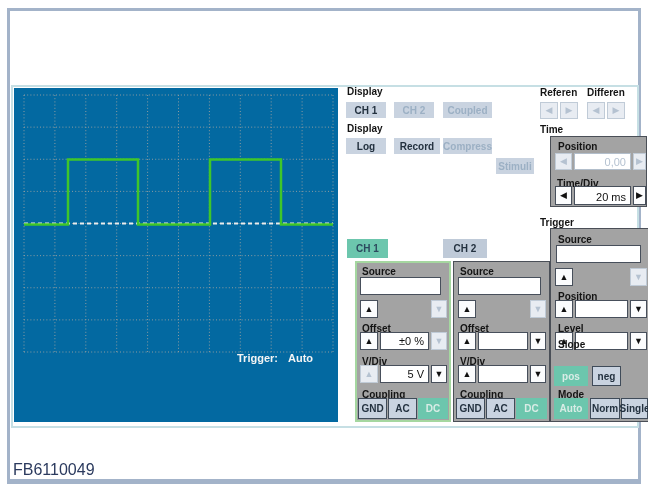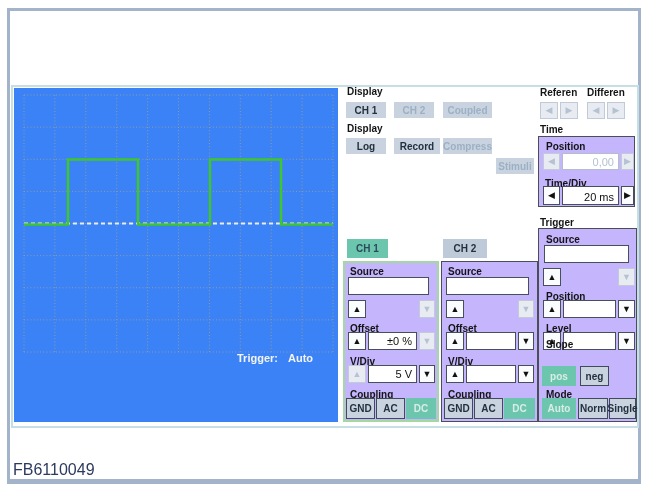--- a/index.html
+++ b/index.html
@@ -2,21 +2,21 @@
 <html><head>
 <meta charset="utf-8">
 <style>
   html,body{margin:0;padding:0;background:#fff;}
   .screen{position:relative;width:648px;height:487px;background:#fff;overflow:hidden;
           font-family:"Liberation Sans","DejaVu Sans",sans-serif;}
   .abs{position:absolute;box-sizing:border-box;}
   .frame{left:7px;top:8px;width:634px;height:476px;border-style:solid;border-color:#a3b3c9;
          border-width:3px 3px 5px 3px;background:#fff;}
   .content-box{left:11px;top:85px;width:628px;height:343px;border:2px solid #c6dfe4;background:#fff;}
-  .scope{left:14px;top:88px;width:324px;height:334px;background:#3b82f6;}
+  .scope{left:14px;top:88px;width:324px;height:334px;background:#0369a1;}
   .scope svg{position:absolute;left:0;top:0;}
   .gridline{stroke:#8d9ca1;stroke-width:1;stroke-dasharray:1 2.2;}
   .zeroline{stroke:#ececec;stroke-width:2;stroke-dasharray:4 3;}
   .wave{fill:none;stroke-width:2.5;stroke-linejoin:miter;}
   .scope-status{position:absolute;color:#f4f4f4;font-weight:bold;font-size:11px;white-space:nowrap;}
   .lbl{font-weight:bold;font-size:10px;line-height:12px;color:#141414;white-space:nowrap;}
   .btn{display:flex;align-items:center;justify-content:center;background:#c9d3e0;
        color:#23313f;font-size:10px;font-weight:bold;white-space:nowrap;cursor:default;}
   .btn.dim{color:#9cb0c4;}
   .btn.teal{background:#6cc6ad;color:#d9ece6;}
@@ -25,21 +25,21 @@
   .tab.teal{background:#6cc6ad;color:#2c4a5e;}
   .tab.gray{background:#bfcad8;color:#23313f;}
   .spin{display:flex;align-items:center;justify-content:center;background:#fbfcfd;
         border:1px solid #474f5b;color:#101010;font-size:9px;line-height:9px;}
   .spin.dis{background:#e8ecf2;border-color:#c0cbd7;color:#b5c2d1;}
   .field{background:#fff;border:1px solid #474f5b;font-size:11px;color:#101010;
          text-align:right;padding:2px 4px 0 0;overflow:hidden;white-space:nowrap;}
   .field.dis{border-color:#b2becb;color:#b5c2d1;}
   .input{background:#fff;border:1px solid #474f5b;font-size:11px;color:#101010;padding:0 3px;
          font-family:"Liberation Sans","DejaVu Sans",sans-serif;}
-  .gbox{border:1px solid #4a4f57;background:#c4b5fd;}
+  .gbox{border:1px solid #4a4f57;background:#a3a3a3;margin-left:12px;}
   .gbox.green{border:2px solid #a5d7a0;}
   .fig-label{font-size:16px;color:#2b3a5e;}
 </style>
 </head>
 <body>
 
 <div class="screen">
   <div class="abs frame"></div>
   <div class="abs content-box"></div>
 

